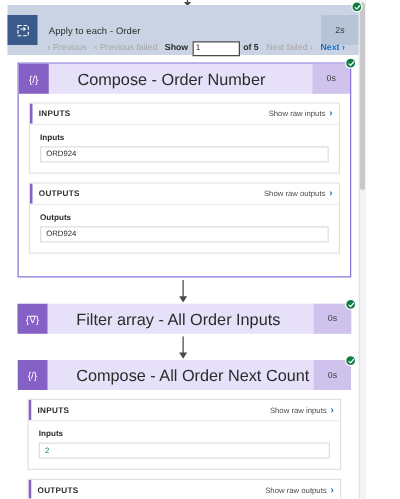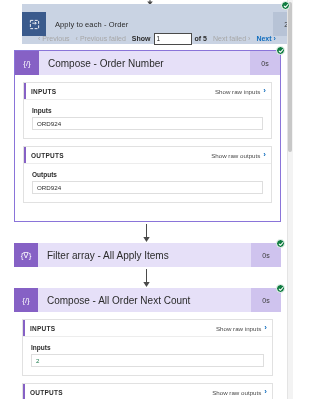--- a/index.html
+++ b/index.html
@@ -33,21 +33,20 @@
   
   .loop-header {
     position: absolute;
     left: 6px;
     top: 4px;
     width: 281px;
     height: 40px;
     background: #c9d3e3;
     display: flex;
     align-items: center;
-    margin-left: 16px;
   }
   .loop-icon {
     width: 24px;
     height: 24px;
     background: #3a5a8c;
     display: flex;
     align-items: center;
     justify-content: center;
     flex: 0 0 24px;
   }
@@ -145,23 +144,23 @@
     color: #ffffff;
     font-size: 8px;
     display: flex;
     align-items: center;
     justify-content: center;
     flex: 0 0 24px;
     font-family: "Liberation Sans", sans-serif;
   }
   .card-title {
     flex: 1;
-    font-size: 10px;
+    font-size: 13px;
     color: #2b2b2b;
-    padding-left: 9px;
+    padding-left: 23px;
     white-space: nowrap;
     overflow: hidden;
   }
   .card-duration {
     width: 30px;
     height: 24px;
     background: #cfc3ee;
     font-size: 7px;
     color: #3a3a3a;
     display: flex;
@@ -347,21 +346,21 @@
   <div class="connector" style="left:141px; top:224px; height:18px;">
     <svg width="11" height="18" viewBox="0 0 11 18">
       <line x1="5.5" y1="0" x2="5.5" y2="14" stroke="#4a4a4a" stroke-width="1"></line>
       <path d="M5.5 18 L2.3 13 L8.7 13 Z" fill="#4a4a4a"></path>
     </svg>
   </div>
 
   <div class="card plain" style="left:14px; top:243px; width:267px; height:24px;">
     <div class="card-head">
       <div class="card-icon">{∇}</div>
-      <div class="card-title">Filter array - All Apply Items</div>
+      <div class="card-title">Filter array - All Order Inputs</div>
       <div class="card-duration">0s</div>
     </div>
   </div>
   <div class="status-badge" style="left:276px; top:239px;">
     <svg width="6" height="6" viewBox="0 0 8 8">
         <path d="M1.6 4.1 L3.2 5.7 L6.4 2.2" fill="none" stroke="#ffffff" stroke-width="1.4" stroke-linecap="round" stroke-linejoin="round"></path>
       </svg>
   </div>
 
   <div class="connector" style="left:141px; top:269px; height:18px;">

